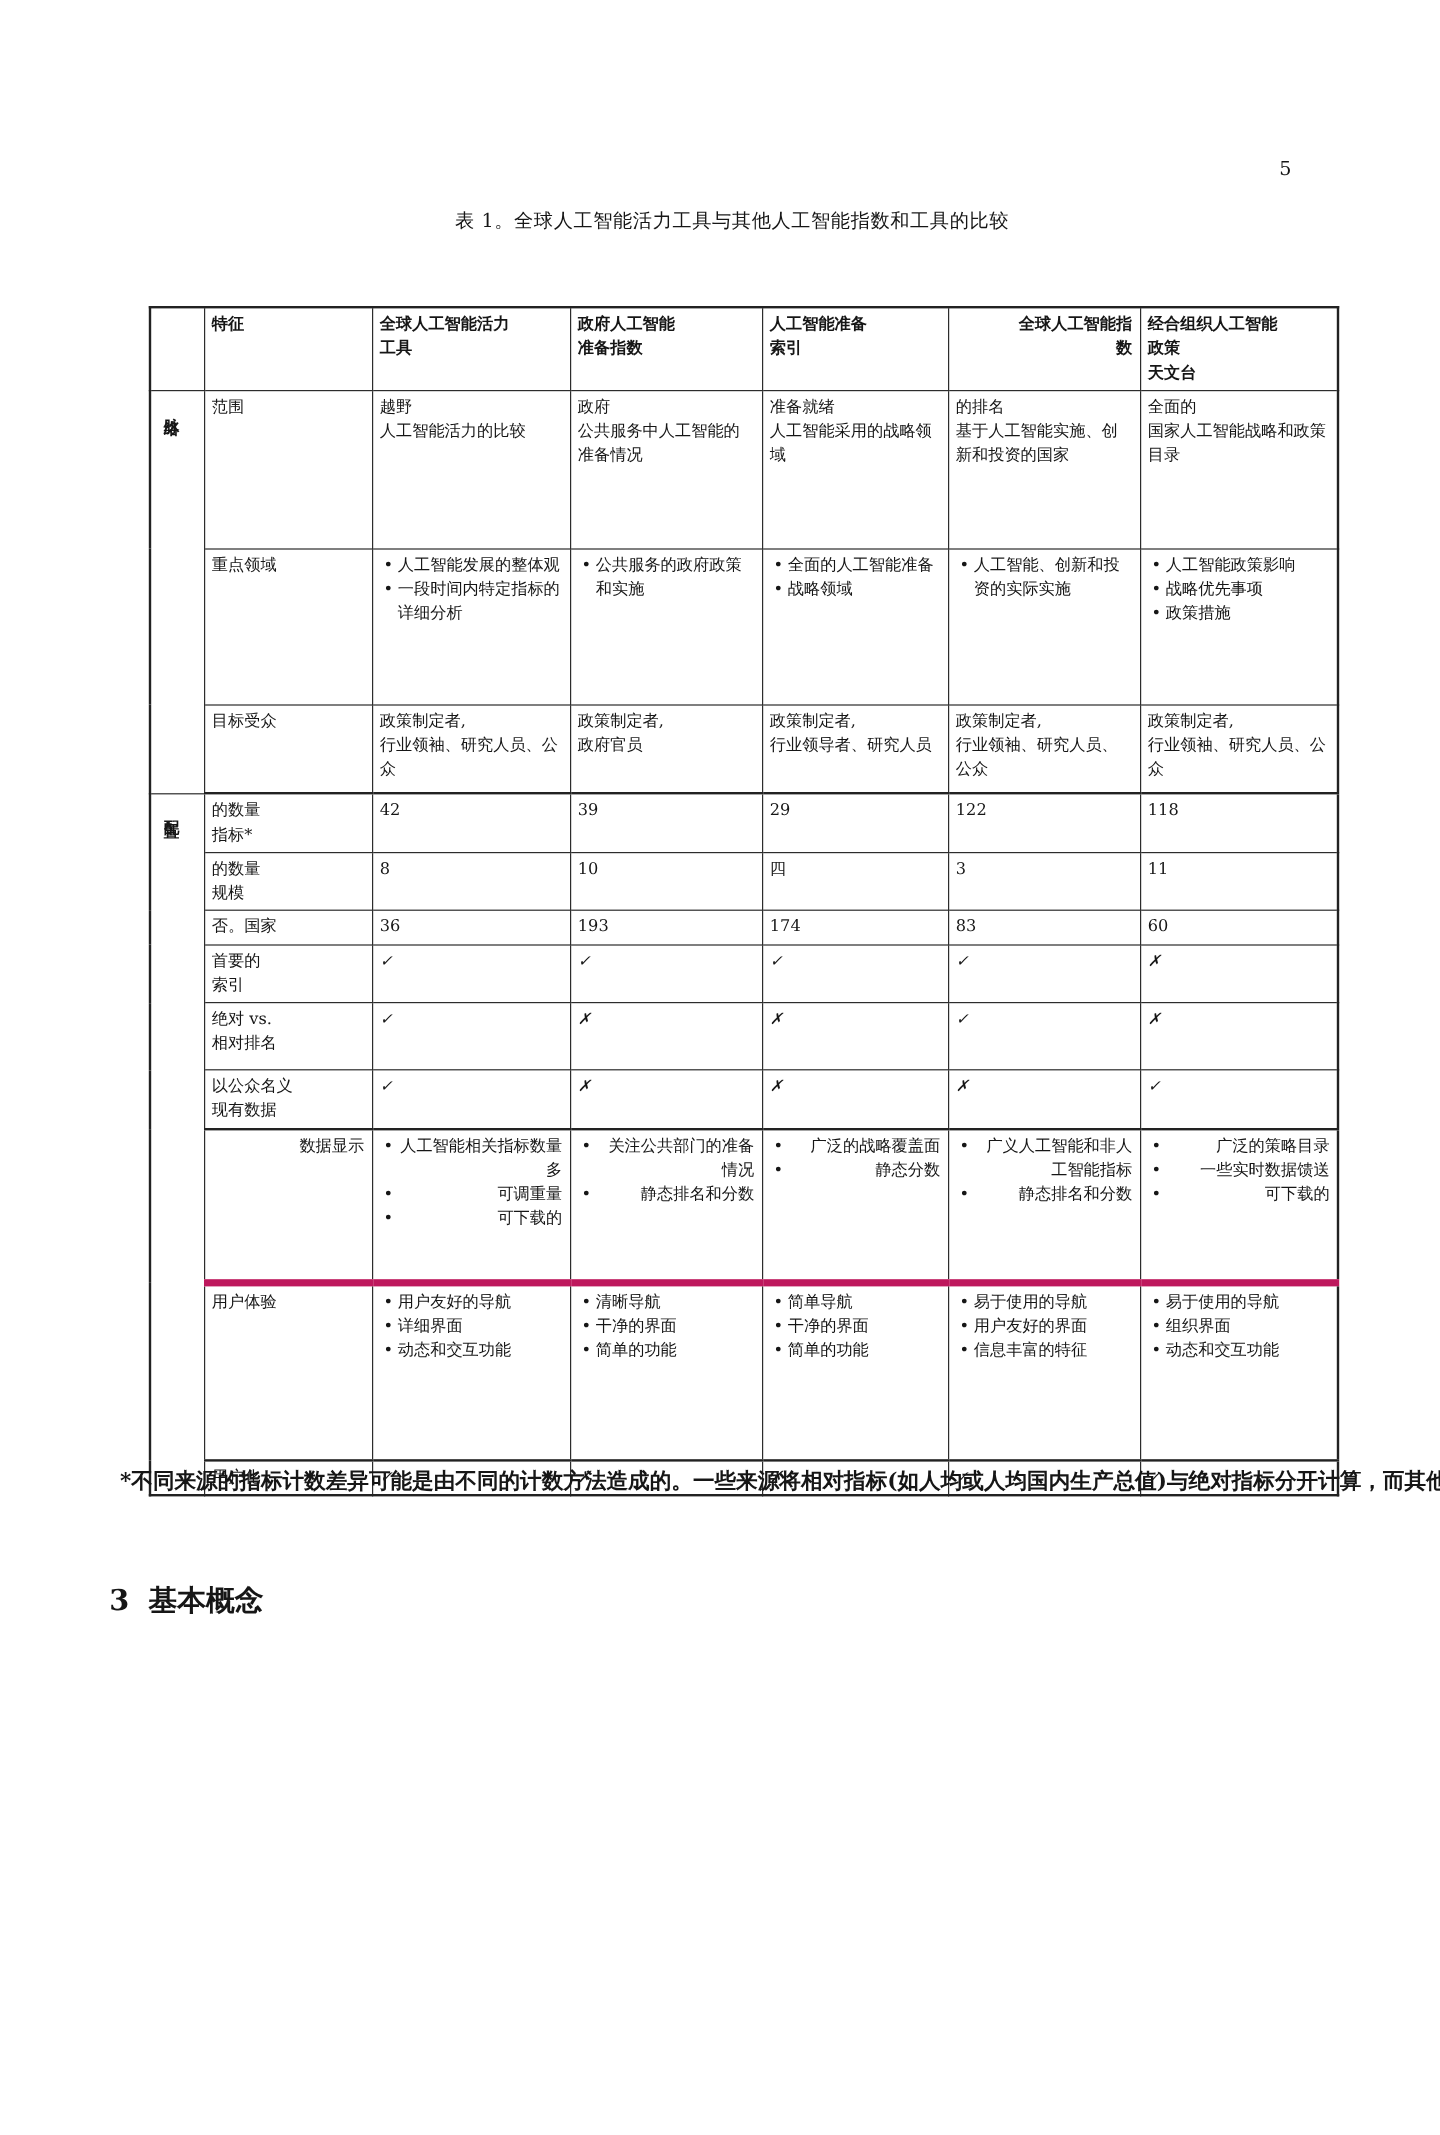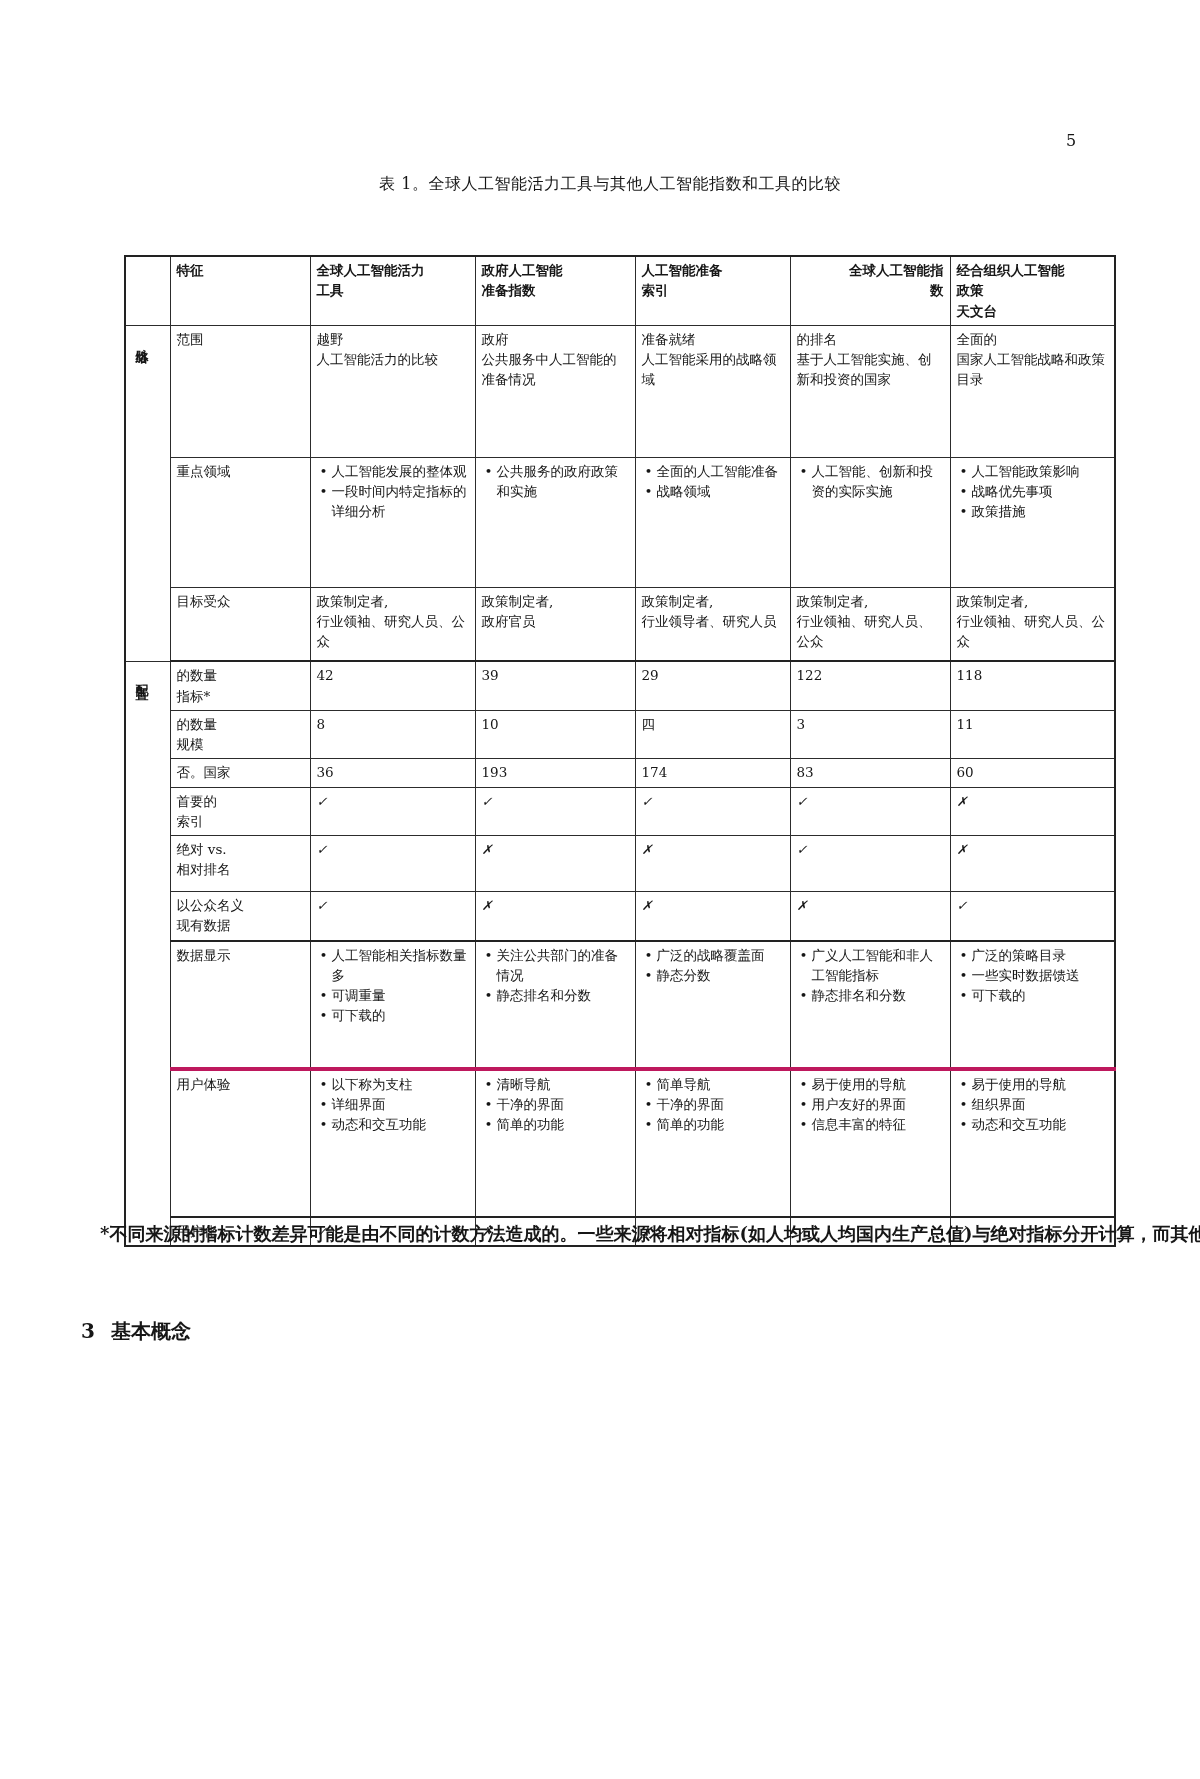--- a/index.html
+++ b/index.html
@@ -26,40 +26,40 @@
   }
   tr.header-row{height:62px;}
   tr.header-row th{font-weight:bold;}
   tr.header-row > *{border-bottom:2px solid #222;}
   tr.r0{height:132px;} tr.r1{height:130px;} tr.r2{height:74px;}
   tr.r3{height:40px;}  tr.r4{height:46px;}  tr.r5{height:20px;}
   tr.r6{height:46px;}  tr.r7{height:56px;}  tr.r8{height:46px;}
   tr.r9{height:128px;} tr.r10{height:148px;} tr.r11{height:22px;padding-left:44px;}
   tr.r2 > td{border-bottom:2px solid #222;}
   tr.r8 > td{border-bottom:2px solid #222;}
-  tr.r9 > td{border-bottom:4px solid #be185d;}
+  tr.r9 > td{border-bottom:6px solid #be185d;text-align:right;}
   tr.r10 > td{border-bottom:2px solid #222;}
   td.row-label{font-weight:bold;}
   td.group-cell{vertical-align:middle;text-align:center;padding:0;}
   .vlabel{
     writing-mode:vertical-rl;text-orientation:upright;
     font-weight:bold;font-size:13px;letter-spacing:3px;
     margin:0 auto;display:inline-block;
   }
   td.center{text-align:center;font-size:14px;}
   td.mark span{font-style:italic;font-size:13px;}
   .bullet{position:relative;padding-left:15px;}
   .bullet::before{content:"\2022";position:absolute;left:3px;top:0;}
   .footnote{
     position:absolute;top:1222px;left:100px;width:1060px;
     font-size:18px;font-weight:bold;white-space:nowrap;letter-spacing:0px;
   }
   .section-heading{
-    position:absolute;top:1318px;left:81px;margin:0;
-    font-size:20px;font-weight:bold;text-align:right;
+    position:absolute;top:1318px;left:91px;margin:0;
+    font-size:24px;font-weight:bold;text-align:right;
   }
   .section-heading .sec-num{margin-right:16px;}
   .body-text{
     position:absolute;top:1356px;left:97px;width:1012px;
     font-size:17px;line-height:2.06;
   }
   .body-text p{margin:0;text-align:justify;}
   .body-text p.indent{text-indent:1.9em;}
 </style>
 </head>
@@ -274,21 +274,21 @@
             <div class="bullet">广泛的策略目录</div>
             <div class="bullet">一些实时数据馈送</div>
             <div class="bullet">可下载的</div>
           </td>
         </tr>
         <tr class="r10">
           <td class="row-label">
             <div>用户体验</div>
           </td>
           <td>
-            <div class="bullet">以下称为支柱</div>
+            <div class="bullet">用户友好的导航</div>
             <div class="bullet">详细界面</div>
             <div class="bullet">动态和交互功能</div>
           </td>
           <td>
             <div class="bullet">清晰导航</div>
             <div class="bullet">干净的界面</div>
             <div class="bullet">简单的功能</div>
           </td>
           <td>
             <div class="bullet">简单导航</div>

